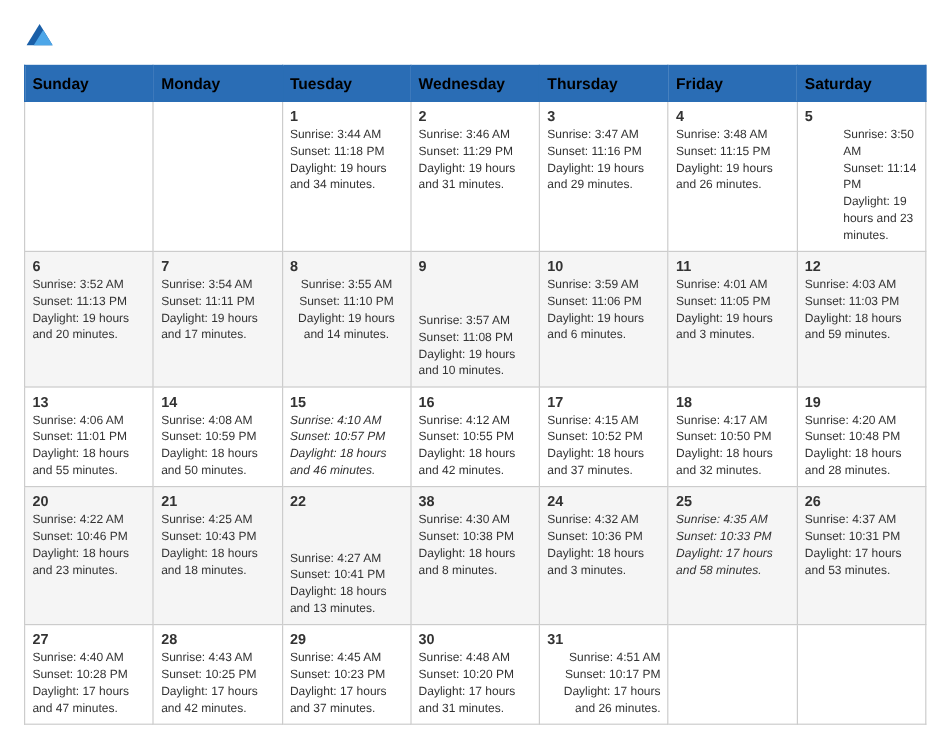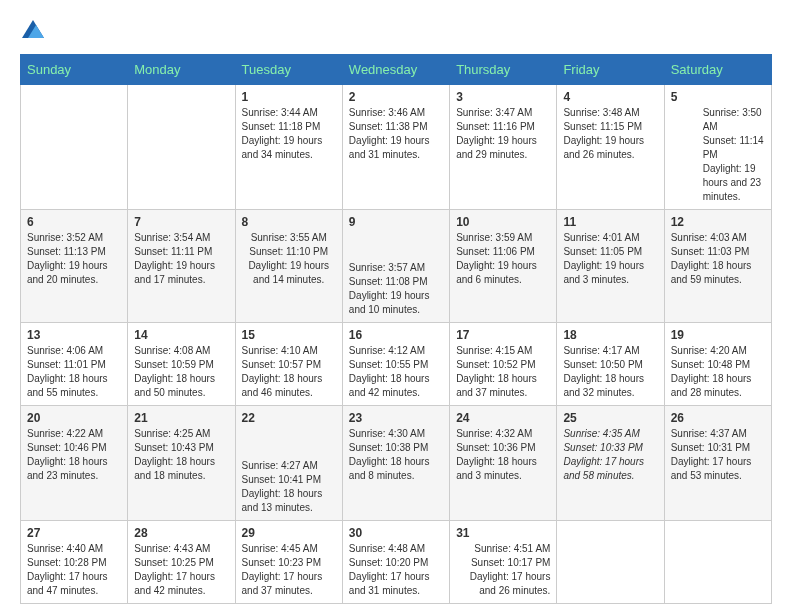--- a/index.html
+++ b/index.html
@@ -54,23 +54,23 @@
       color: #333;
       margin-top: 2px;
     }
     .calendar {
       width: 100%;
       border-collapse: collapse;
       border: 1px solid #ccc;
     }
     .calendar th {
       background-color: #2a6db5;
-      color: #86efac;
+      color: #000000;
       font-size: 13px;
-      font-weight: normal;
+      font-weight: bold;
       padding: 7px 6px;
       text-align: left;
       border: 1px solid #2a6db5;
     }
     .calendar td {
       vertical-align: top;
       border: 1px solid #ccc;
       padding: 5px 6px;
       width: 107px;
       min-height: 80px;
@@ -135,21 +135,21 @@
         <td class="empty-cell"></td>
         <td>
           <span class="day-number">1</span>
           <div class="day-info" style="white-space: pre-line;">Sunrise: 3:44 AM
 Sunset: 11:18 PM
 Daylight: 19 hours and 34 minutes.</div>
         </td>
         <td>
           <span class="day-number">2</span>
           <div class="day-info" style="white-space: pre-line;">Sunrise: 3:46 AM
-Sunset: 11:38 PM
+Sunset: 11:29 PM
 Daylight: 19 hours and 31 minutes.</div>
         </td>
         <td>
           <span class="day-number">3</span>
           <div class="day-info" style="white-space: pre-line;">Sunrise: 3:47 AM
 Sunset: 11:16 PM
 Daylight: 19 hours and 29 minutes.</div>
         </td>
         <td>
           <span class="day-number">4</span>
@@ -216,21 +216,21 @@
 Daylight: 18 hours and 55 minutes.</div>
         </td>
         <td>
           <span class="day-number">14</span>
           <div class="day-info" style="white-space: pre-line;">Sunrise: 4:08 AM
 Sunset: 10:59 PM
 Daylight: 18 hours and 50 minutes.</div>
         </td>
         <td>
           <span class="day-number">15</span>
-          <div class="day-info" style="white-space: pre-line;">Sunrise: 4:10 AM
+          <div class="day-info" style="white-space: pre-line; font-style: italic;">Sunrise: 4:10 AM
 Sunset: 10:57 PM
 Daylight: 18 hours and 46 minutes.</div>
         </td>
         <td>
           <span class="day-number">16</span>
           <div class="day-info" style="white-space: pre-line;">Sunrise: 4:12 AM
 Sunset: 10:55 PM
 Daylight: 18 hours and 42 minutes.</div>
         </td>
         <td>
@@ -265,21 +265,21 @@
 Sunset: 10:43 PM
 Daylight: 18 hours and 18 minutes.</div>
         </td>
         <td>
           <span class="day-number">22</span>
           <div class="day-info" style="white-space: pre-line; margin-top: 34px;">Sunrise: 4:27 AM
 Sunset: 10:41 PM
 Daylight: 18 hours and 13 minutes.</div>
         </td>
         <td>
-          <span class="day-number">23</span>
+          <span class="day-number">38</span>
           <div class="day-info" style="white-space: pre-line;">Sunrise: 4:30 AM
 Sunset: 10:38 PM
 Daylight: 18 hours and 8 minutes.</div>
         </td>
         <td>
           <span class="day-number">24</span>
           <div class="day-info" style="white-space: pre-line;">Sunrise: 4:32 AM
 Sunset: 10:36 PM
 Daylight: 18 hours and 3 minutes.</div>
         </td>

